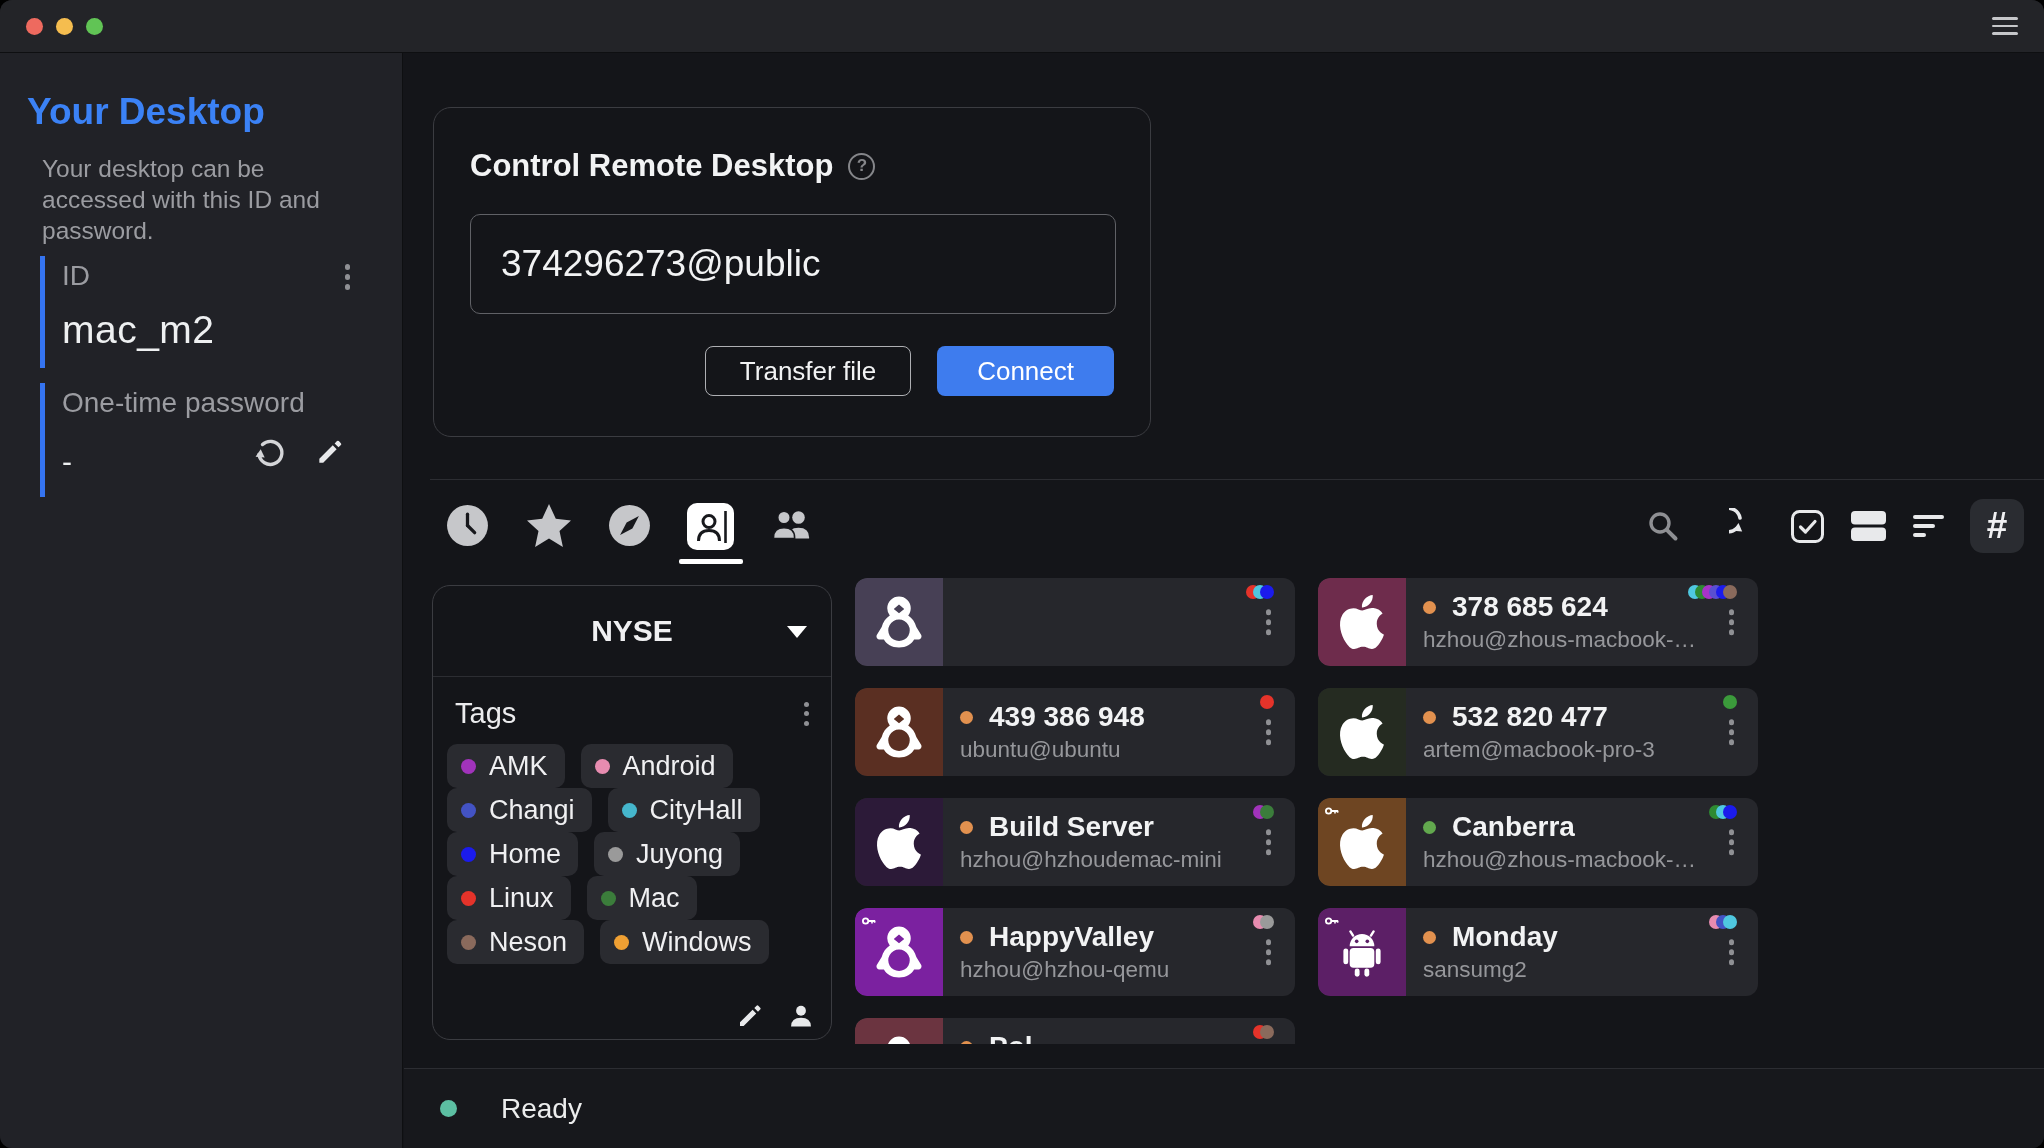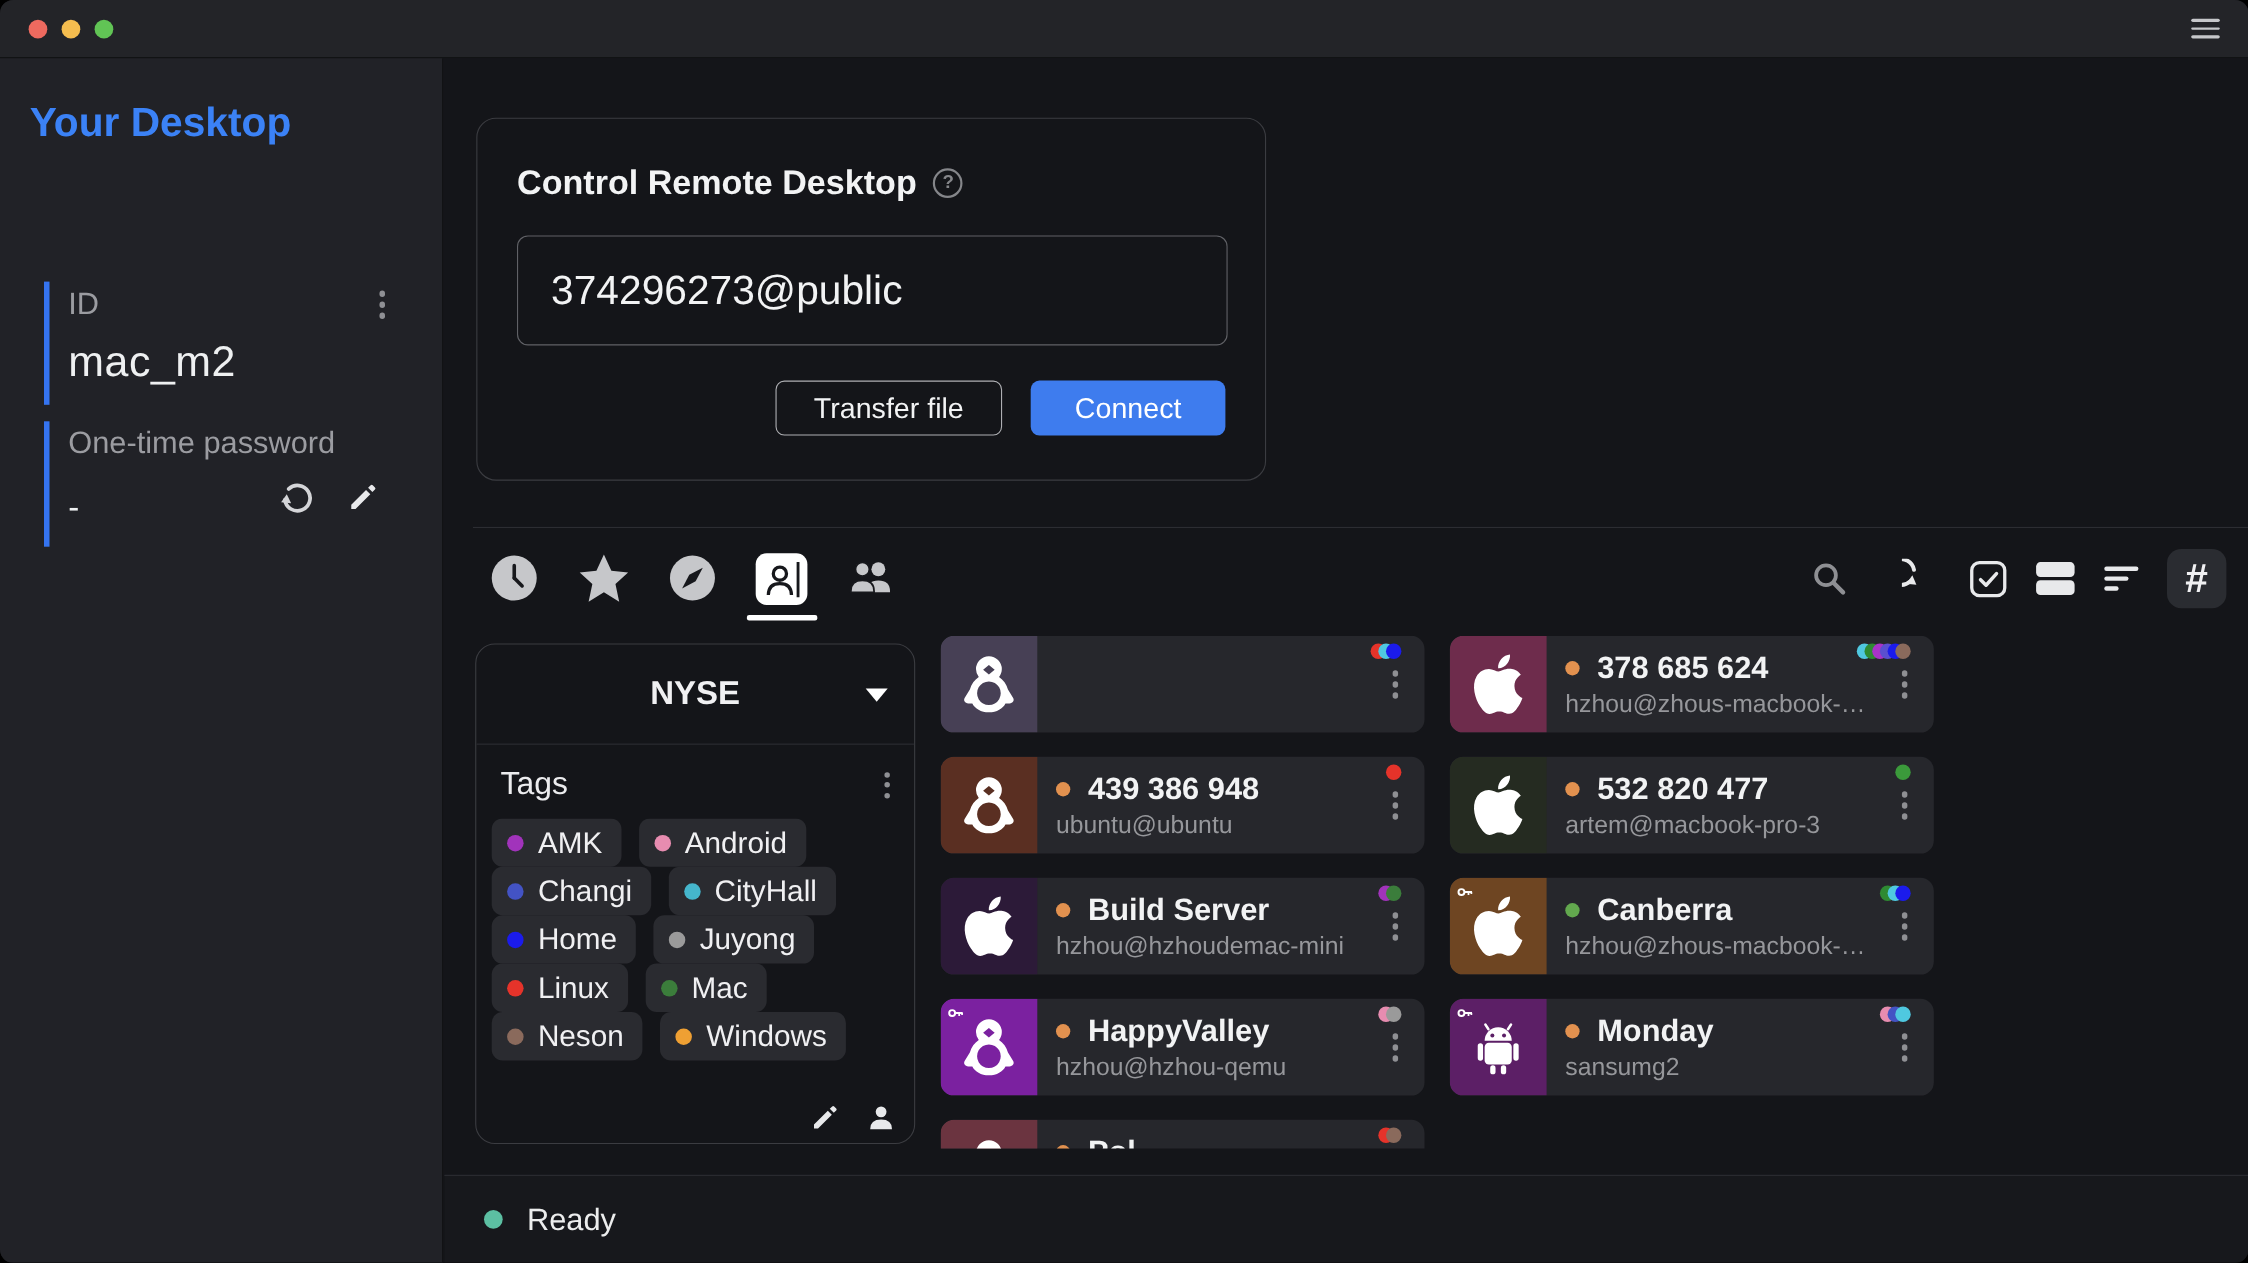--- a/index.html
+++ b/index.html
@@ -78,21 +78,21 @@
   .status-dot{width:13px;height:13px;border-radius:50%;flex:none;}
   .tile-name{font-size:28px;font-weight:700;color:#f2f3f4;white-space:nowrap;}
   .tile-username{font-size:22.5px;color:#96979b;margin-top:4px;white-space:nowrap;overflow:hidden;max-width:270px;}
   .tag-dots{position:absolute;top:7px;right:21px;display:flex;}
   .tag-dots span{width:14px;height:14px;border-radius:50%;margin-left:-7px;}
   .tile-menu{position:absolute;right:24px;top:50%;transform:translateY(-50%);}
   
   .status-bar{position:absolute;left:0;right:0;bottom:0;height:80px;border-top:1px solid #2c2d32;background:#17181c;
               display:flex;align-items:center;padding-left:36px;gap:22px;}
   .ready-dot{width:17px;height:17px;border-radius:50%;}
-  .ready-text{font-size:28px;color:#eceded;}
+  .ready-text{font-size:28px;color:#eceded;margin-left:22px;}
 </style>
 </head>
 <body>
 
 <div class="window">
 
   <div class="titlebar">
     <div class="lights">
       <span class="light red"></span>
       <span class="light yellow"></span>
@@ -100,20 +100,25 @@
     </div>
     <div class="hamburger">
         <i></i>
         <i></i>
         <i></i>
       </div>
   </div>
 
   <div class="sidebar">
     <div class="sb-title">Your Desktop</div>
+    <div class="sb-desc">
+      <div>Your desktop can be</div>
+      <div>accessed with this ID and</div>
+      <div>password.</div>
+    </div>
 
     <div class="info-block ib-id">
       <div class="ib-label">ID</div>
       <div class="ib-value-id">mac_m2</div>
       <div class="dots-menu id-dots">
           <i></i>
           <i></i>
           <i></i>
         </div>
     </div>

